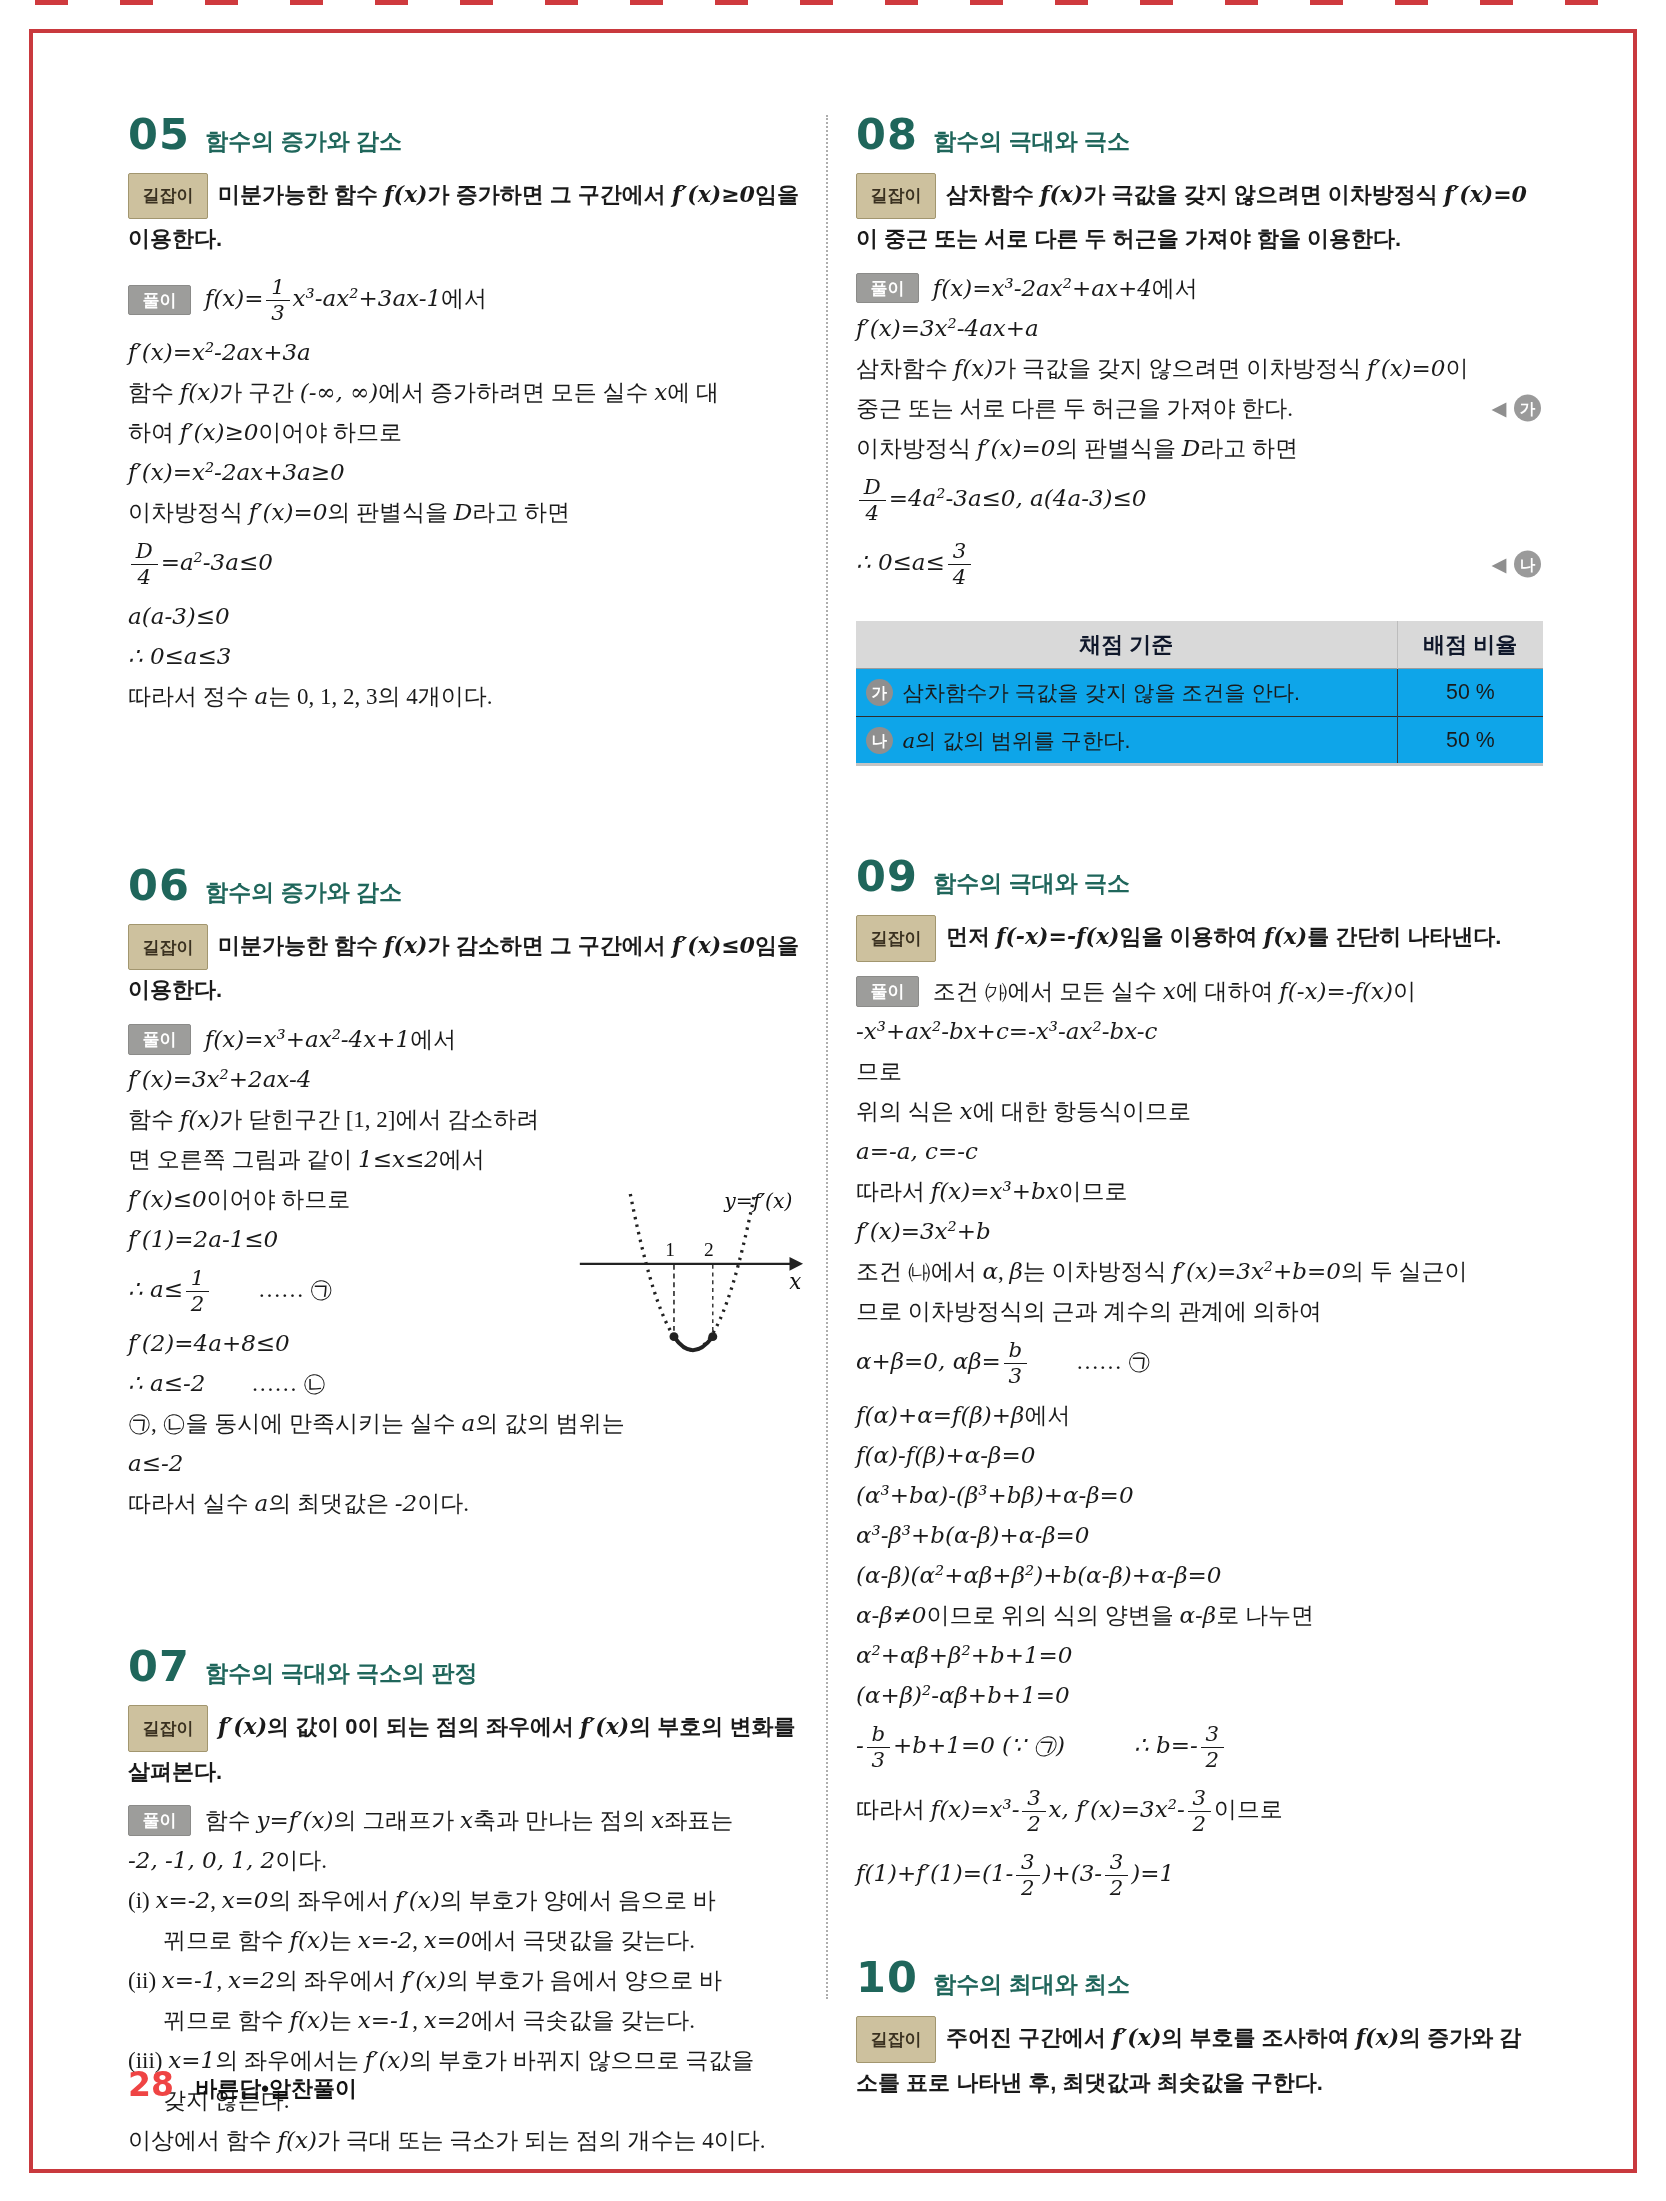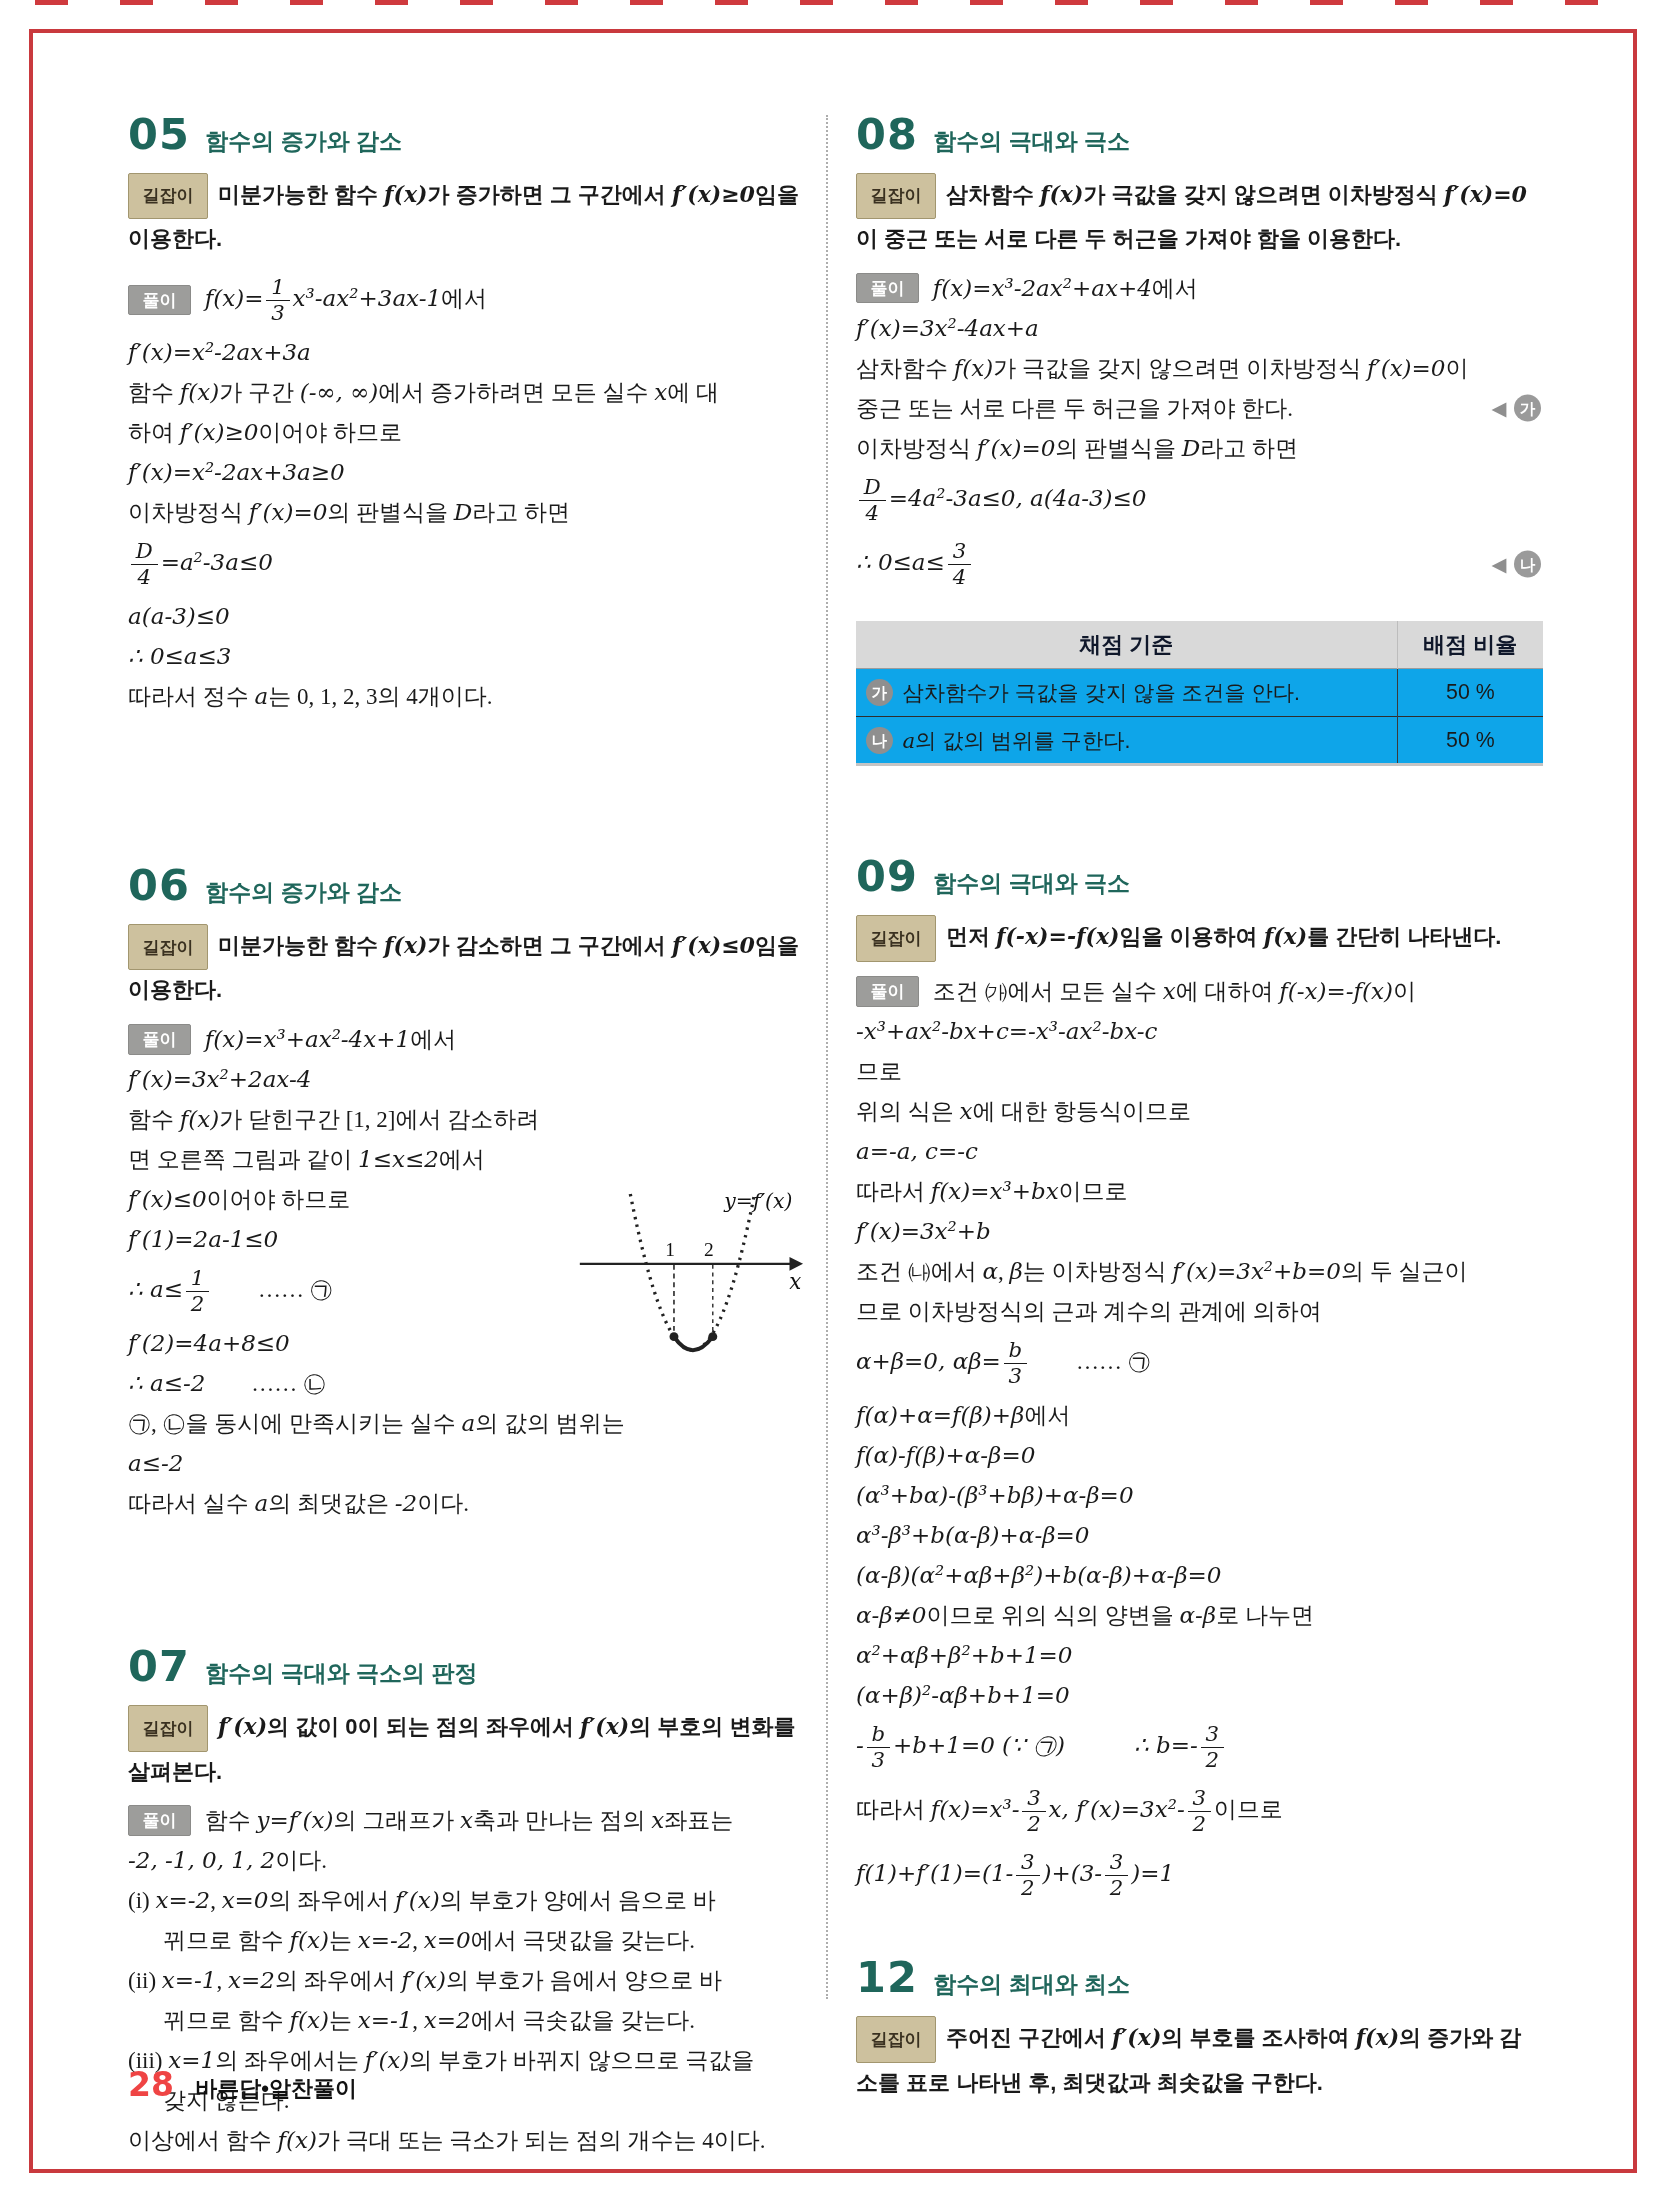--- a/index.html
+++ b/index.html
@@ -402,21 +402,21 @@
                 </span>)+(3-<span class="frac">
                   <span class="fn">3</span>
                   <span class="fd">2</span>
                 </span>)=1</span></span>
           </div>
         </div>
     </section>
 
     <section class="problem" id="p10">
       <div class="prob-head">
-        <span class="prob-num">12</span>
+        <span class="prob-num">10</span>
         <span class="prob-title">함수의 최대와 최소</span>
       </div>
       <div class="guide">
         <span class="badge badge-guide">길잡이</span><span class="guide-text">주어진 구간에서 <span class="mi">f′(x)</span>의 부호를 조사하여 <span class="mi">f(x)</span>의 증가와 감소를 표로 나타낸 후, 최댓값과 최솟값을 구한다.</span>
       </div>
     </section>
 
   </div>
 
   <div class="footer">

